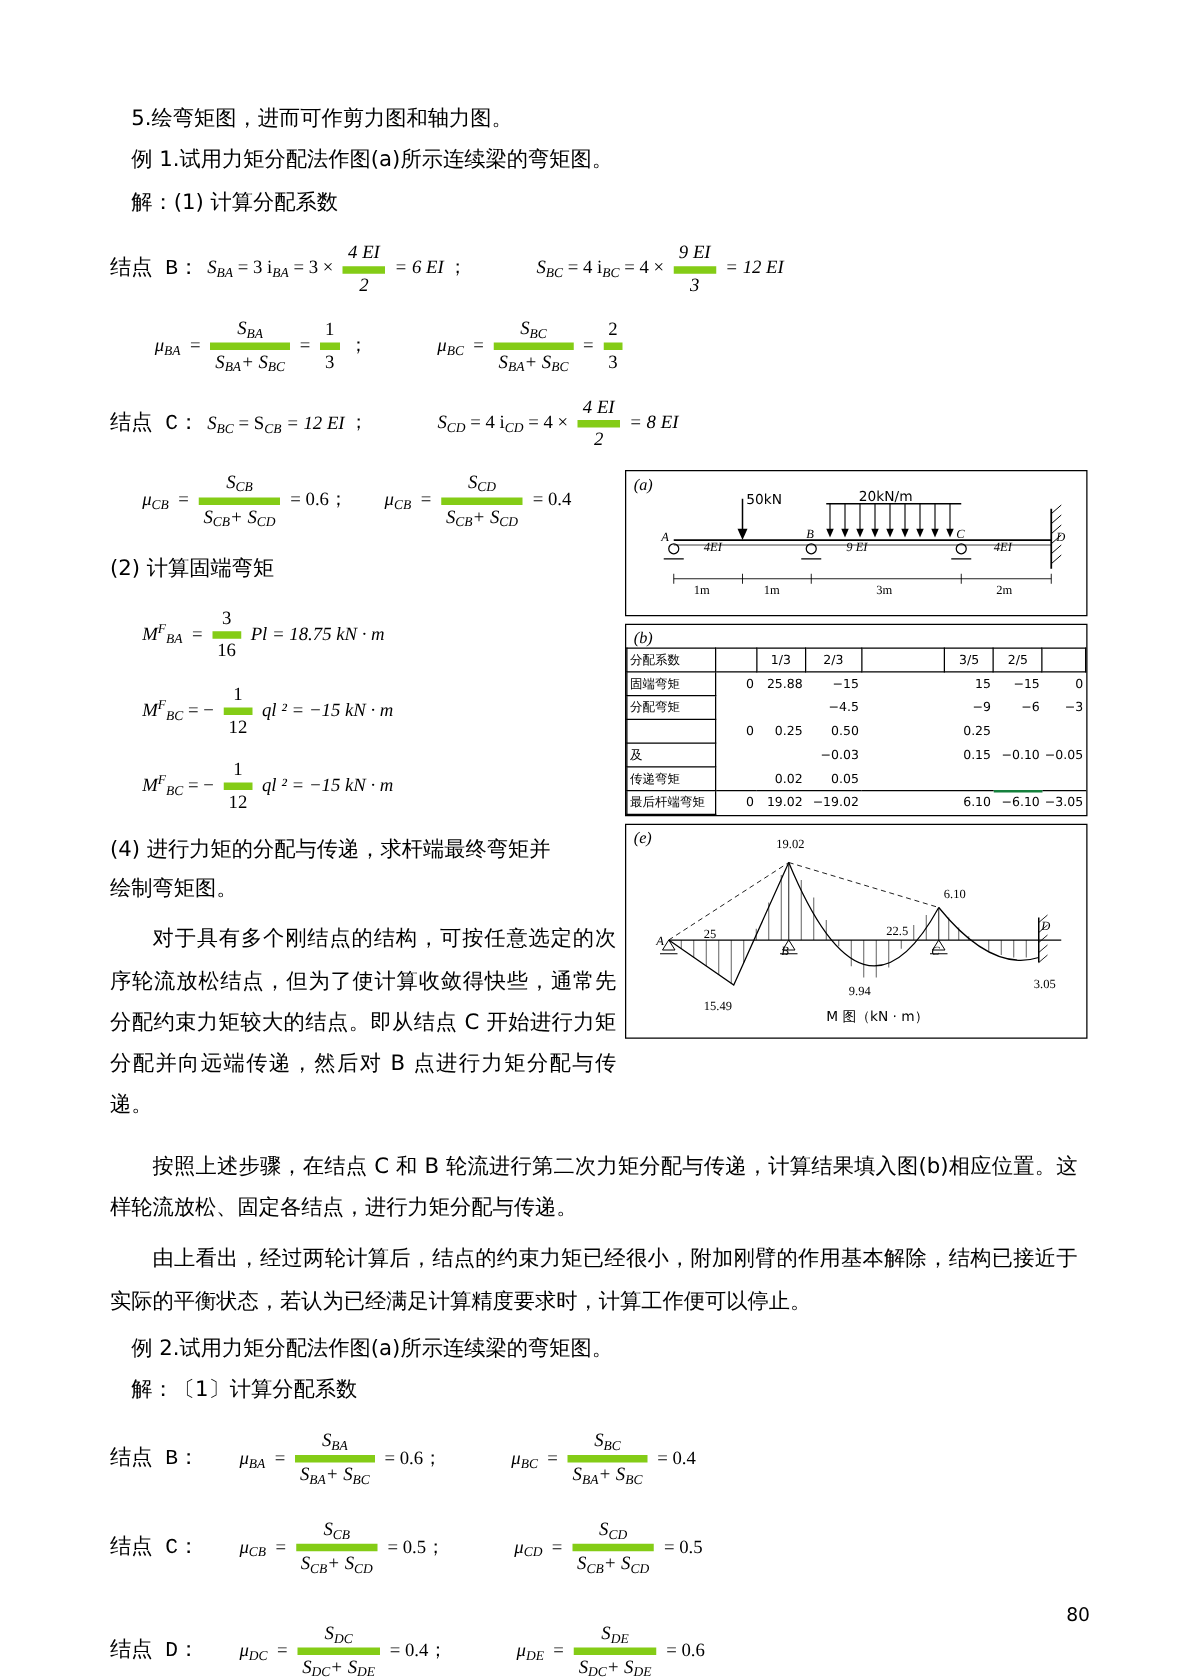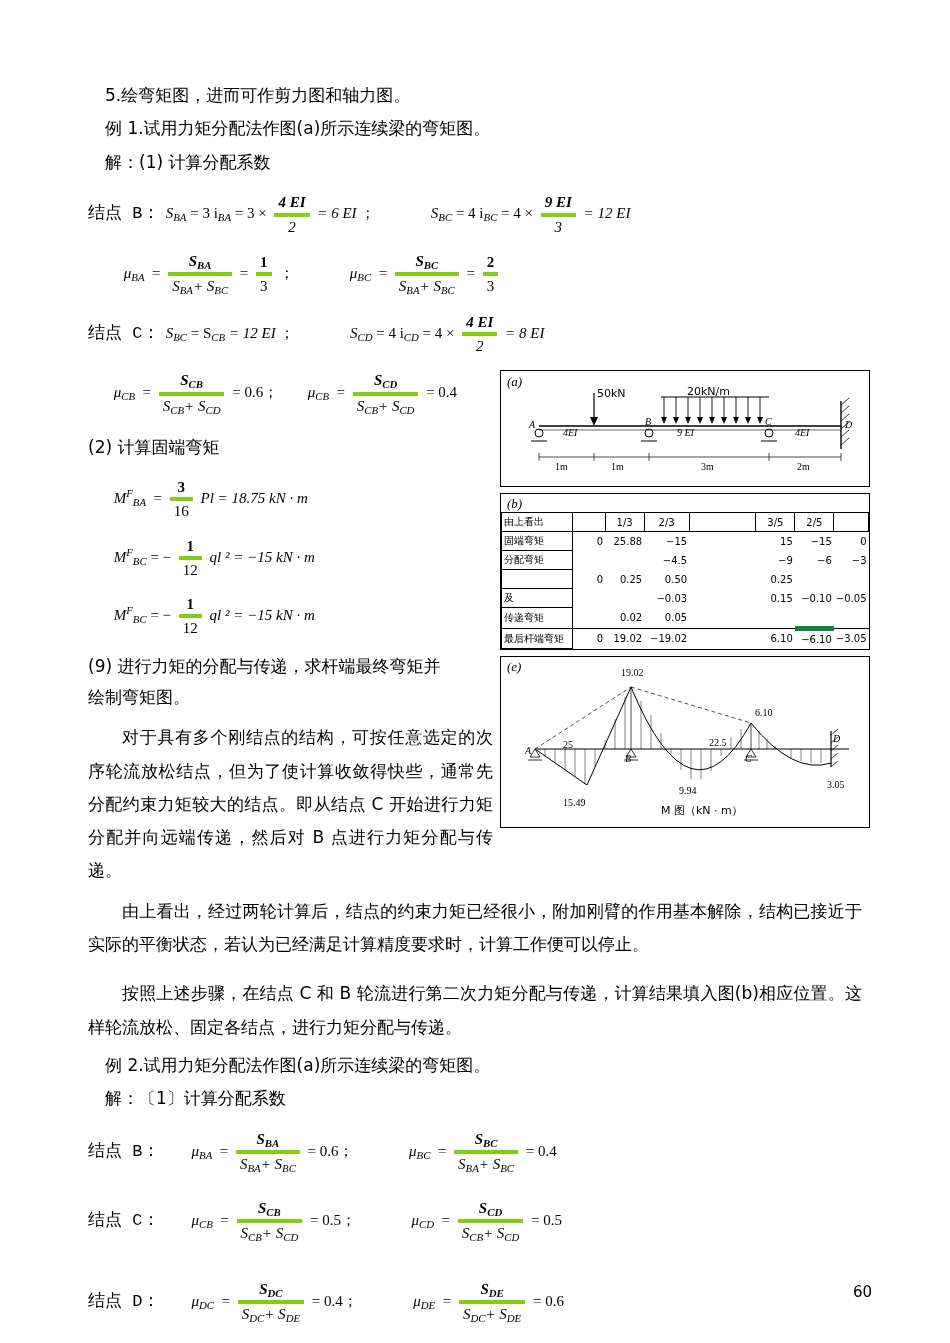--- a/index.html
+++ b/index.html
@@ -30,21 +30,21 @@
     text-indent:34px;
   }
   .eqrow{
     margin:14px 0 6px 0; font-size:15px;
     font-family:"Liberation Serif", serif;
   }
   .it{font-style:italic;}
   .sub{font-size:0.72em;vertical-align:-0.28em;font-style:italic;}
   .sup{font-size:0.72em;vertical-align:0.5em;font-style:italic;}
   .frac{display:inline-block;vertical-align:middle;text-align:center;margin:0 4px;}
-  .frac .num{display:block;padding:0 4px;border-bottom:4px solid #84cc16;line-height:1.35;font-weight:bold;}
+  .frac .num{display:block;padding:0 4px;border-bottom:6px solid #84cc16;line-height:1.35;}
   .frac .den{display:block;padding:0 4px;line-height:1.35;}
   .lbl{display:inline-block;min-width:74px;font-family:Liberation Mono, monospace;font-size:17px;}
   .eqcol{display:inline-block;}
   .gap{display:inline-block;width:48px;}
   .gap-s{display:inline-block;width:22px;}
 
   
   .twocol{position:relative;}
   .leftcol{width:430px;}
   .rightcol{position:absolute;right:-8px;top:0;width:370px;}
@@ -211,21 +211,21 @@
           <span class="gap-s"></span>
           <span class="it">M</span><span class="sup">F</span><span class="sub">BC</span>
           <span>= −</span>
           <span class="frac">
             <span class="num">1</span>
             <span class="den">12</span>
           </span>
           <span class="it">ql ² = −15 kN · m</span>
         </div>
 
-        <div class="line-serif" style="margin-top:12px;">(9) 进行力矩的分配与传递，求杆端最终弯矩并</div>
+        <div class="line-serif" style="margin-top:12px;">(4) 进行力矩的分配与传递，求杆端最终弯矩并</div>
         <div class="line-serif">绘制弯矩图。</div>
 
         <div class="para" style="width:405px;text-align:justify;">对于具有多个刚结点的结构，可按任意选定的次序轮流放松结点，但为了使计算收敛得快些，通常先分配约束力矩较大的结点。即从结点 C 开始进行力矩分配并向远端传递，然后对 B 点进行力矩分配与传递。</div>
       </div>
 
       <div class="rightcol">
 
         <div class="figbox" style="height:115px;">
           <div style="position:absolute;left:6px;top:3px;" class="figlabel">(a)</div>
           <svg width="368" height="113" viewBox="0 0 368 113">
@@ -299,21 +299,21 @@
           <div style="position:absolute;left:110px;top:90px;font-size:10px;">1m</div>
           <div style="position:absolute;left:200px;top:90px;font-size:10px;">3m</div>
           <div style="position:absolute;left:296px;top:90px;font-size:10px;">2m</div>
         </div>
 
         <div class="figbox" style="margin-top:6px;border:1px solid #000;">
           <div style="padding:2px 6px 0 6px;" class="figlabel">(b)</div>
           <table class="dist">
             <tbody>
                 <tr>
-              <td style="width:66px;">由上看出</td>
+              <td style="width:66px;">分配系数</td>
               <td class="cellc" style="width:28px;"></td>
               <td class="cellc" style="width:34px;">1/3</td>
               <td class="cellc" style="width:40px;">2/3</td>
               <td class="cellc" style="width:62px;"></td>
               <td class="cellc" style="width:34px;">3/5</td>
               <td class="cellc" style="width:34px;">2/5</td>
               <td class="cellc"></td>
             </tr>
             <tr>
               <td>固端弯矩</td>
@@ -365,21 +365,21 @@
               <td class="cellr nb"></td>
               <td class="cellr nb"></td>
             </tr>
             <tr>
               <td>最后杆端弯矩</td>
               <td class="cellr nb" style="border-top:1px solid #000;">0</td>
               <td class="cellr nb" style="border-top:1px solid #000;">19.02</td>
               <td class="cellr nb" style="border-top:1px solid #000;text-align:right;">−19.02</td>
               <td class="cellr nb" style="border-top:1px solid #000;"></td>
               <td class="cellr nb" style="border-top:1px solid #000;">6.10</td>
-              <td class="cellr nb" style="border-top:5px solid #15803d;">−6.10</td>
+              <td class="cellr nb" style="border-top:2px solid #15803d;">−6.10</td>
               <td class="cellr nb" style="border-top:1px solid #000;">−3.05</td>
             </tr>
           </tbody>
             </table>
         </div>
 
         <div class="figbox" style="margin-top:6px;height:170px;">
           <div style="position:absolute;left:6px;top:2px;" class="figlabel">(e)</div>
           <svg width="368" height="168" viewBox="0 0 368 168">
 
@@ -456,22 +456,22 @@
           <div style="position:absolute;left:326px;top:122px;font-size:10px;">3.05</div>
           <div style="position:absolute;left:24px;top:88px;font-size:10px;font-style:italic;">A</div>
           <div style="position:absolute;left:124px;top:96px;font-size:10px;font-style:italic;">B</div>
           <div style="position:absolute;left:244px;top:96px;font-size:10px;font-style:italic;">C</div>
           <div style="position:absolute;left:332px;top:76px;font-size:10px;font-style:italic;">D</div>
           <div style="position:absolute;left:160px;top:146px;font-size:11px;font-family:'DejaVu Sans',sans-serif;">M 图（kN · m）</div>
         </div>
       </div>
     </div>
 
+    <div class="para" style="margin-top:16px;text-align:justify;">按照上述步骤，在结点 C 和 B 轮流进行第二次力矩分配与传递，计算结果填入图(b)相应位置。这样轮流放松、固定各结点，进行力矩分配与传递。</div>
     <div class="para" style="text-align:justify;">由上看出，经过两轮计算后，结点的约束力矩已经很小，附加刚臂的作用基本解除，结构已接近于实际的平衡状态，若认为已经满足计算精度要求时，计算工作便可以停止。</div>
-    <div class="para" style="margin-top:16px;text-align:justify;">按照上述步骤，在结点 C 和 B 轮流进行第二次力矩分配与传递，计算结果填入图(b)相应位置。这样轮流放松、固定各结点，进行力矩分配与传递。</div>
 
     <div class="line" style="margin-top:6px;">例 2.试用力矩分配法作图(a)所示连续梁的弯矩图。</div>
     <div class="line">解：〔1〕计算分配系数</div>
 
     <div class="eqrow">
       <span class="lbl">结点 B：</span>
       <span class="gap-s"></span>
       <span class="eqcol">
         <span class="it">μ</span><span class="sub">BA</span>
         &nbsp;=
@@ -536,14 +536,14 @@
         <span class="frac">
           <span class="num"><span class="it">S</span><span class="sub">DE</span></span>
           <span class="den"><span class="it">S</span><span class="sub">DC</span><span class="it">+ S</span><span class="sub">DE</span></span>
         </span>
         <span>= 0.6</span>
       </span>
     </div>
 
   </div>
 
-  <div class="pagenum">60</div>
+  <div class="pagenum">80</div>
 </div>
 
 </body></html>

